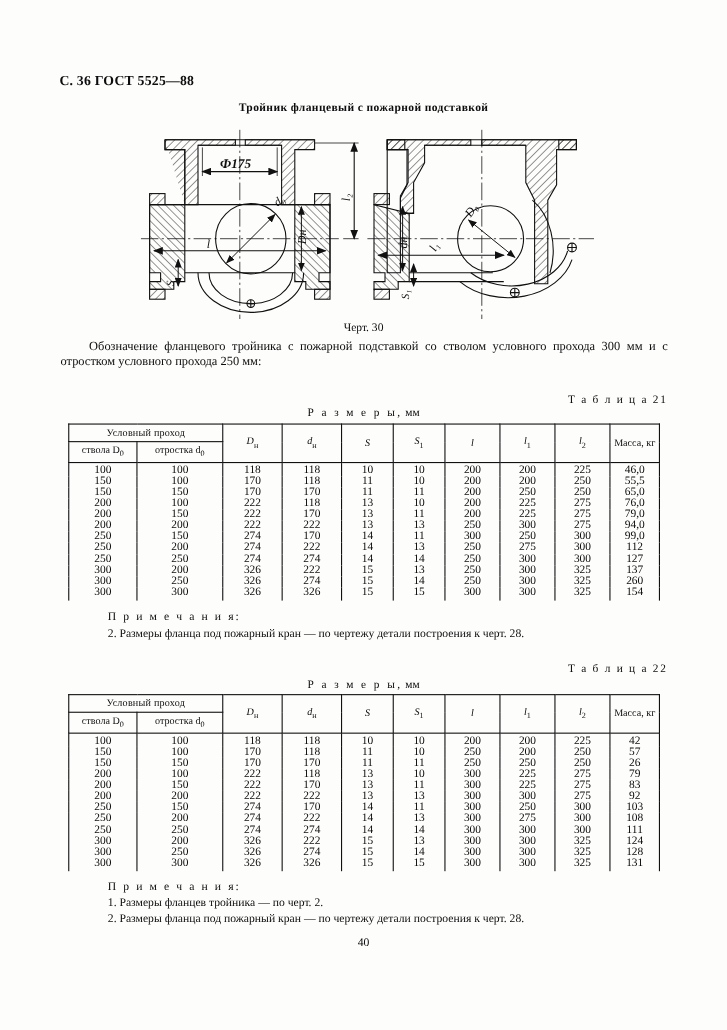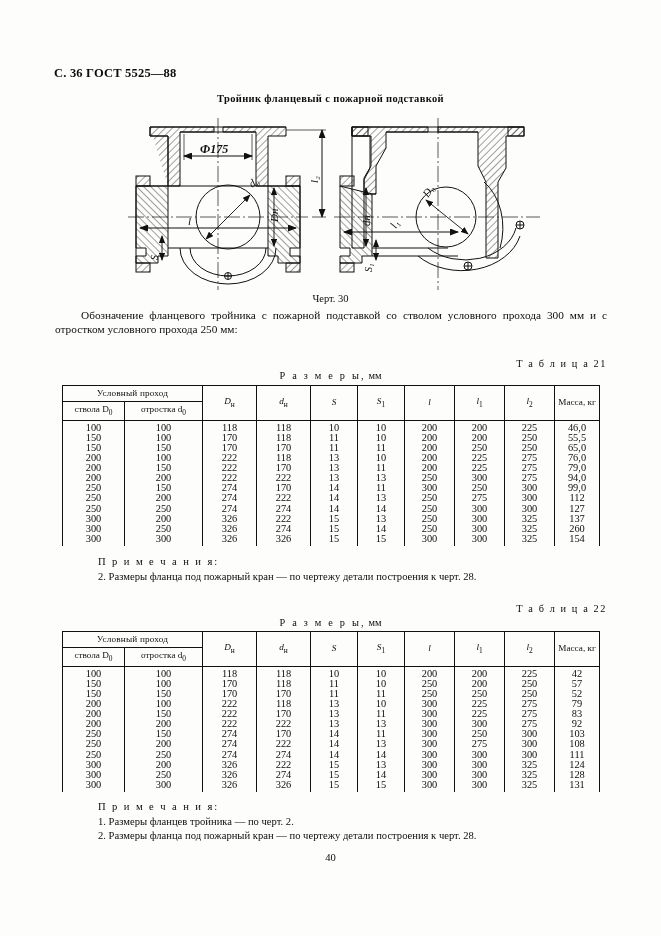--- a/index.html
+++ b/index.html
@@ -535,21 +535,21 @@
         <tr>
           <td>150</td>
           <td>150</td>
           <td>170</td>
           <td>170</td>
           <td>11</td>
           <td>11</td>
           <td>250</td>
           <td>250</td>
           <td>250</td>
-          <td>52</td>
+          <td>26</td>
         </tr>
         <tr>
           <td>200</td>
           <td>100</td>
           <td>222</td>
           <td>118</td>
           <td>13</td>
           <td>10</td>
           <td>300</td>
           <td>225</td>

